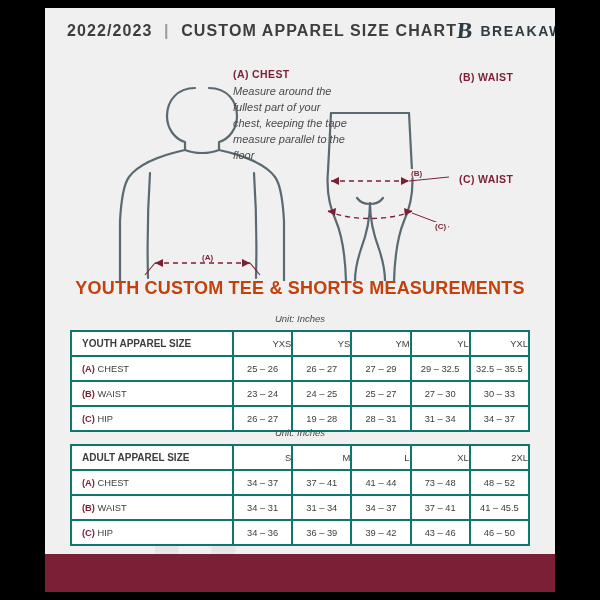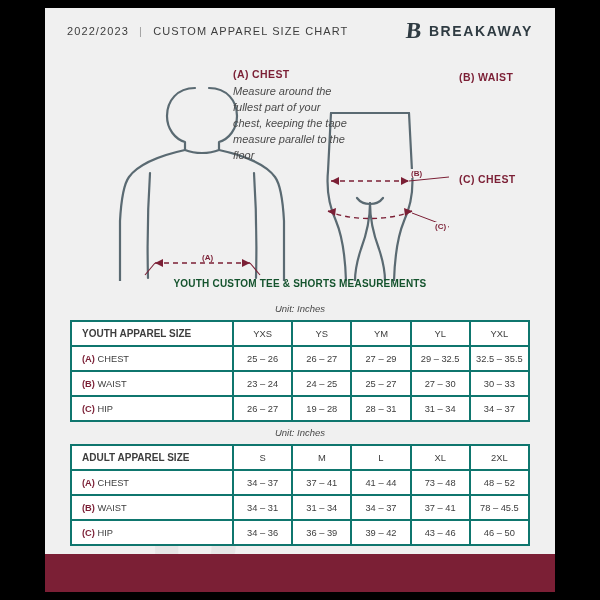--- a/index.html
+++ b/index.html
@@ -46,22 +46,22 @@
     position: absolute;
     left: 0; top: 0;
     width: 510px;
     height: 45px;
     display: flex;
     align-items: center;
     padding: 0 22px;
     box-sizing: border-box;
   }
   .header-title {
-    font-size: 11px;
-    font-weight: normal;
+    font-size: 16px;
+    font-weight: bold;
     letter-spacing: 1.1px;
     color: #3d3d3d;
     white-space: nowrap;
   }
   .header-sep { color: #9b9b9b; padding: 0 6px; }
   .brand {
     margin-left: auto;
     display: flex;
     align-items: center;
     gap: 8px;
@@ -108,23 +108,23 @@
     font-size: 8px;
     font-weight: bold;
     color: #7b1f35;
     background: #f0f0f0;
     padding: 0 2px;
   }
   
   .section { position: absolute; left: 25px; width: 460px; }
   .sec-title {
     text-align: center;
-    font-size: 10px;
-    font-weight: bold;
-    color: #14532d;
+    font-size: 18px;
+    font-weight: bold;
+    color: #c2410c;
     letter-spacing: .2px;
   }
   .sec-sub {
     text-align: center;
     font-size: 9.5px;
     font-style: italic;
     color: #4a4a4a;
     margin-top: 14px;
     margin-bottom: 6px;
   }
@@ -140,21 +140,21 @@
     font-size: 9.3px;
     color: #3d3d3d;
     text-align: center;
     padding: 0;
   }
   th.lbl, td.lbl {
     text-align: left;
     padding-left: 10px;
     width: 150px;
   }
-  th { font-weight: normal; font-size: 9.4px; }
+  th { font-weight: normal; font-size: 9.4px; text-align: right; }
   th.size-hdr { font-weight: bold; font-size: 10px; }
   .rowlabel-code { color: #7b1f35; font-weight: bold; }
   .rowlabel-text { color: #3d3d3d; }
 </style>
 </head>
 <body>
 
 <div class="page">
 
   <div class="watermark">B</div>
@@ -219,21 +219,21 @@
     <span class="tag" style="left:388px; top:169px;">(C)</span>
 
     <div class="callout" id="callout-chest">
       <div class="callout-title">(A) CHEST</div>
       <div class="callout-body">Measure around the fullest part of your chest, keeping the tape measure parallel to the floor</div>
     </div>
     <div class="callout" id="callout-waist">
       <div class="callout-title">(B) WAIST</div>
     </div>
     <div class="callout" id="callout-hips">
-      <div class="callout-title">(C) CHEST</div>
+      <div class="callout-title">(C) WAIST</div>
     </div>
   </div>
 
   <div class="section" style="top:270px;">
     <div class="sec-title">YOUTH CUSTOM TEE &amp; SHORTS MEASUREMENTS</div>
     <div class="sec-sub">Unit: Inches</div>
     <table>
       <thead>
         <tr>
           <th class="lbl size-hdr">YOUTH APPAREL SIZE</th>
@@ -309,21 +309,21 @@
         </tr>
         <tr>
           <td class="lbl">
             <span class="rowlabel-code">(B)</span>
             <span class="rowlabel-text">WAIST</span>
           </td>
           <td>34 – 31</td>
           <td>31 – 34</td>
           <td>34 – 37</td>
           <td>37 – 41</td>
-          <td>78 – 45.5</td>
+          <td>41 – 45.5</td>
         </tr>
         <tr>
           <td class="lbl">
             <span class="rowlabel-code">(C)</span>
             <span class="rowlabel-text">HIP</span>
           </td>
           <td>34 – 36</td>
           <td>36 – 39</td>
           <td>39 – 42</td>
           <td>43 – 46</td>

